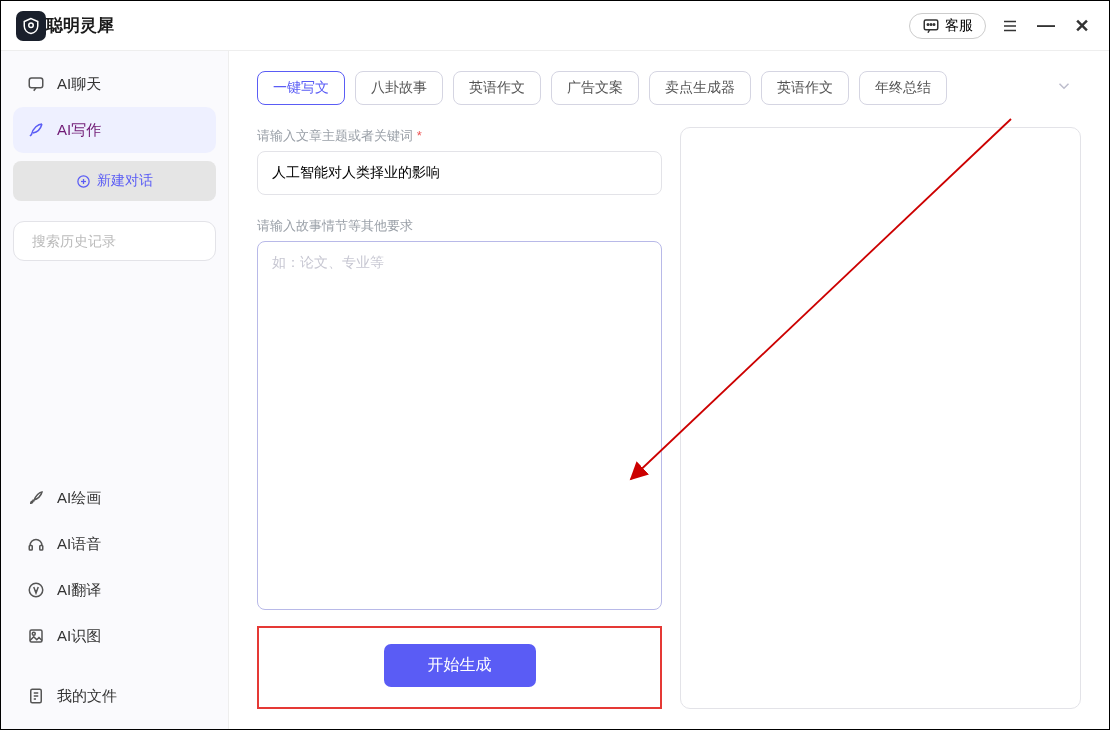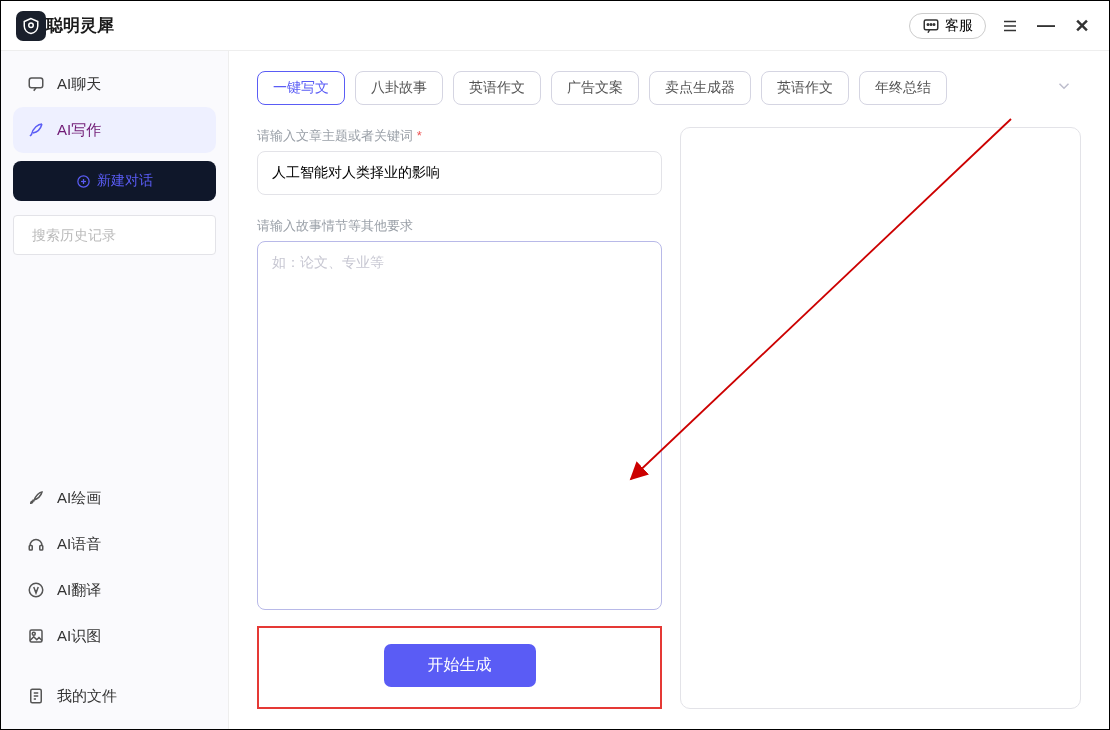--- a/index.html
+++ b/index.html
@@ -11,22 +11,22 @@
 .app-title { font-size: 17px; font-weight: 600; margin-left: 0; color: #1a1a1a; }
 .header-spacer { flex: 1; }
 .kefu { display: flex; align-items: flex-end; gap: 5px; border: 1px solid #ccc; border-radius: 15px; padding: 3px 12px; font-size: 14px; cursor: pointer; }
 .hbtn { width: 24px; height: 24px; display: flex; align-items: center; justify-content: center; margin-left: 12px; cursor: pointer; font-size: 18px; font-weight: 700; color: #333; }
 
 
 .layout { display: flex; height: calc(100% - 50px); }
 .sidebar { width: 228px; border-right: 1px solid #eee; padding: 10px 12px; display: flex; flex-direction: column; background: #fafafd; }
 .nav-item { display: flex; align-items: center; gap: 12px; height: 46px; padding: 0 14px; border-radius: 10px; font-size: 15px; color: #333; cursor: pointer; }
 .nav-item.active { background: #eef0ff; color: #701a75; font-weight: 500; }
-.new-chat { display: flex; align-items: center; justify-content: center; gap: 6px; height: 40px; background: #0f172a; color: #5a5cf5; border-radius: 8px; margin-top: 8px; font-size: 14px; cursor: pointer; }
-.search { display: flex; align-items: center; gap: 8px; height: 40px; border: 1px solid #e3e3e8; border-radius: 4px; margin-top: 14px; padding: 0 10px; background: #fff; }
+.new-chat { display: flex; align-items: center; justify-content: center; gap: 6px; height: 40px; background: #e5e5e5; color: #5a5cf5; border-radius: 8px; margin-top: 8px; font-size: 14px; cursor: pointer; }
+.search { display: flex; align-items: center; gap: 8px; height: 40px; border: 1px solid #e3e3e8; border-radius: 11px; margin-top: 20px; padding: 0 10px; background: #fff; }
 .search input { border: none; outline: none; font-size: 14px; flex: 1; color: #333; background: transparent; }
 .search input::placeholder { color: #bbb; }
 .hist { padding: 14px 6px; font-size: 14px; color: #444; }
 .nav-group-bottom { margin-top: auto; padding-top: 10px; }
 
 
 .main { flex: 1; display: flex; flex-direction: column; padding: 20px 28px; min-width: 0; }
 .chips { display: flex; align-items: center; gap: 10px; flex-wrap: wrap; }
 .chip { border: 1px solid #d5d5e2; border-radius: 8px; padding: 7px 15px; font-size: 14px; color: #555; background: #fff; cursor: pointer; }
 .chip.sel { border-color: #5a5cf5; color: #5a5cf5; background: #fff; }

